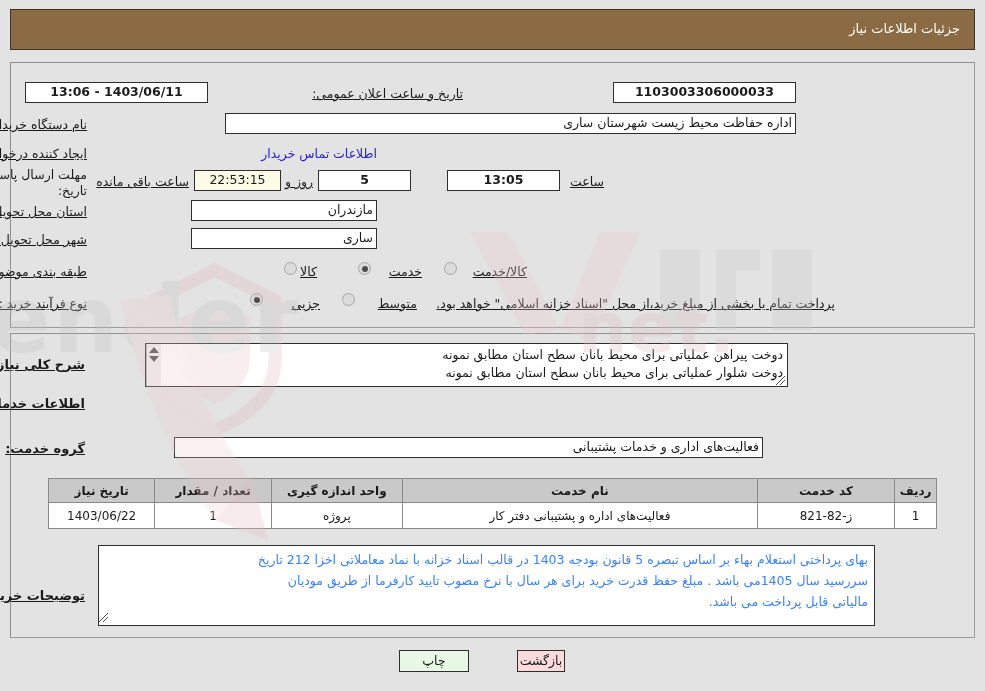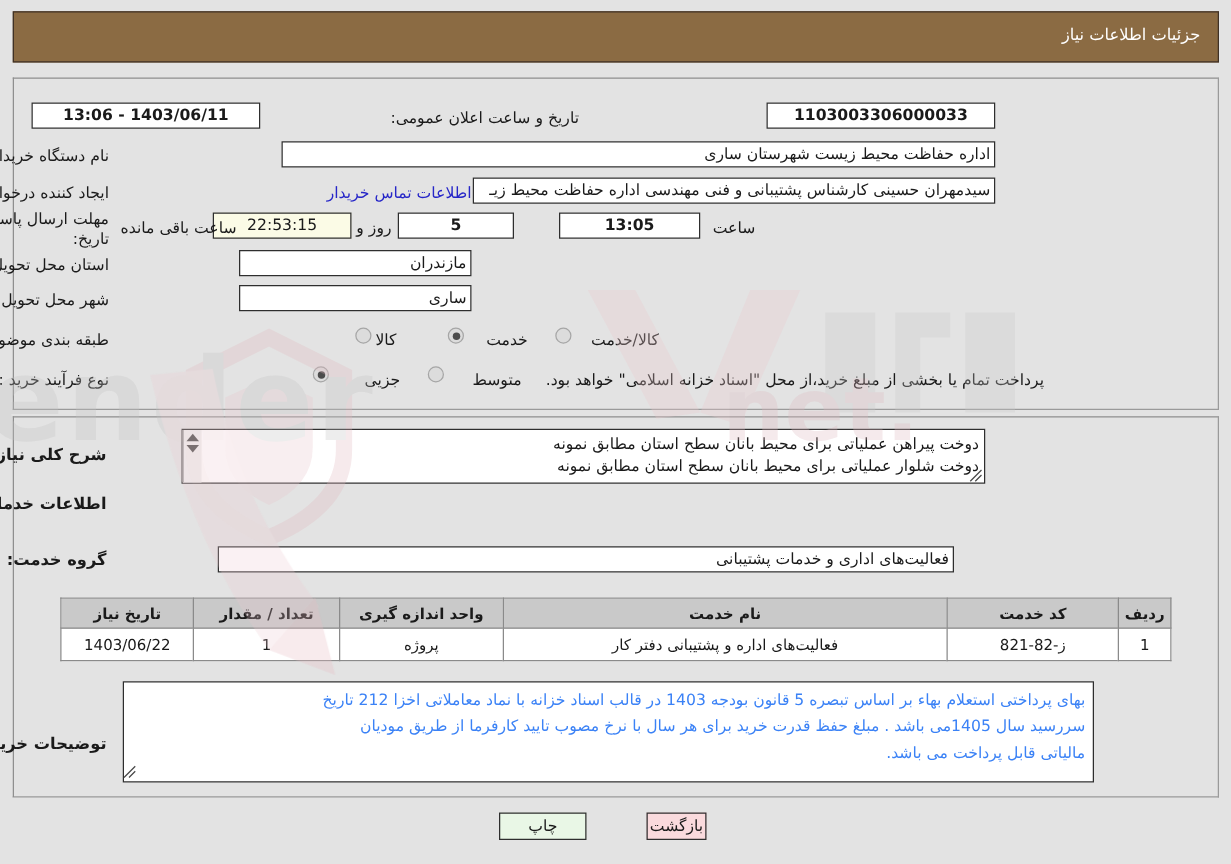--- a/index.html
+++ b/index.html
@@ -54,20 +54,21 @@
   .panel-top   { left: 10px; top: 62px;  width: 965px; height: 266px; }
   .panel-bottom{ left: 10px; top: 333px; width: 965px; height: 305px; }
 
   
   .lbl {
     position: absolute;
     font-size: 12.5px;
     color: #1a1a1a;
     white-space: nowrap;
     line-height: 15px;
+    text-decoration: underline;
   }
   .lbl.bold { font-weight: bold; }
   .lbl.right { text-align: right; }
 
   
   .fld {
     position: absolute;
     background: #ffffff;
     border: 1px solid #2e2e2e;
     box-sizing: border-box;
@@ -233,32 +234,31 @@
 
   <div class="lbl" style="right:898px; top:86px;">شماره نیاز:</div>
   <div class="fld center" style="right:189px; top:82px; width:183px;">1103003306000033</div>
   <div class="lbl" style="right:522px; top:86px;">تاریخ و ساعت اعلان عمومی:</div>
   <div class="fld center" style="right:777px; top:82px; width:183px;">1403/06/11 - 13:06</div>
 
   <div class="lbl" style="right:898px; top:117px;">نام دستگاه خریدار:</div>
   <div class="fld rightal" style="right:189px; top:113px; width:571px;">اداره حفاظت محیط زیست شهرستان ساری</div>
 
   <div class="lbl" style="right:898px; top:146px;">ایجاد کننده درخواست:</div>
-  <div class="fld rightal" style="right:189px; top:142px; width:418px;">سیدمهران حسینی کارشناس پشتیبانی و فنی مهندسی اداره حفاظت محیط زیـ</div>
   <div class="link" style="right:608px; top:146px;">اطلاعات تماس خریدار</div>
 
   <div class="lbl right" style="right:898px; top:167px; width:0;">
     <span style="position:absolute; right:0; top:0; white-space:nowrap;">مهلت ارسال پاسخ: تا</span>
     <span style="position:absolute; right:0; top:16px; white-space:nowrap;">تاریخ:</span>
   </div>
   <div class="lbl" style="right:381px; top:174px;">ساعت</div>
   <div class="fld center" style="right:425px; top:170px; width:113px;">13:05</div>
   <div class="fld center" style="right:574px; top:170px; width:93px;">5</div>
   <div class="lbl" style="right:672px; top:174px;">روز و</div>
-  <div class="fld timer" style="right:704px; top:170px; width:111px;">22:53:15</div>
+  <div class="fld timer" style="right:704px; top:170px; width:87px;">22:53:15</div>
   <div class="lbl" style="right:796px; top:174px;">ساعت باقی مانده</div>
 
   <div class="lbl" style="right:898px; top:204px;">استان محل تحویل:</div>
   <div class="fld rightal" style="right:608px; top:200px; width:186px;">مازندران</div>
 
   <div class="lbl" style="right:898px; top:232px;">شهر محل تحویل:</div>
   <div class="fld rightal" style="right:608px; top:228px; width:186px;">ساری</div>
 
   <div class="lbl" style="right:898px; top:264px;">طبقه بندی موضوعی:</div>
   <span class="radio" style="right:688px; top:262px;"></span>

